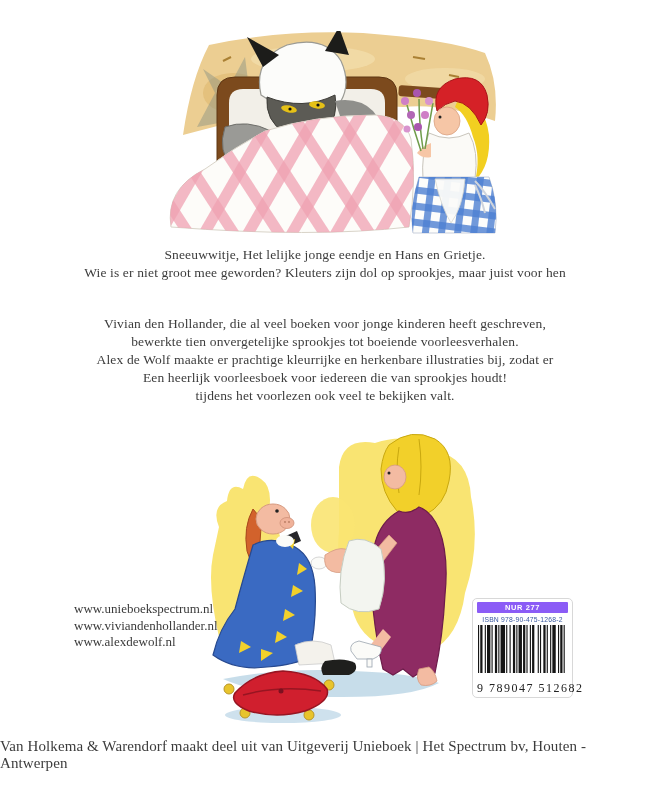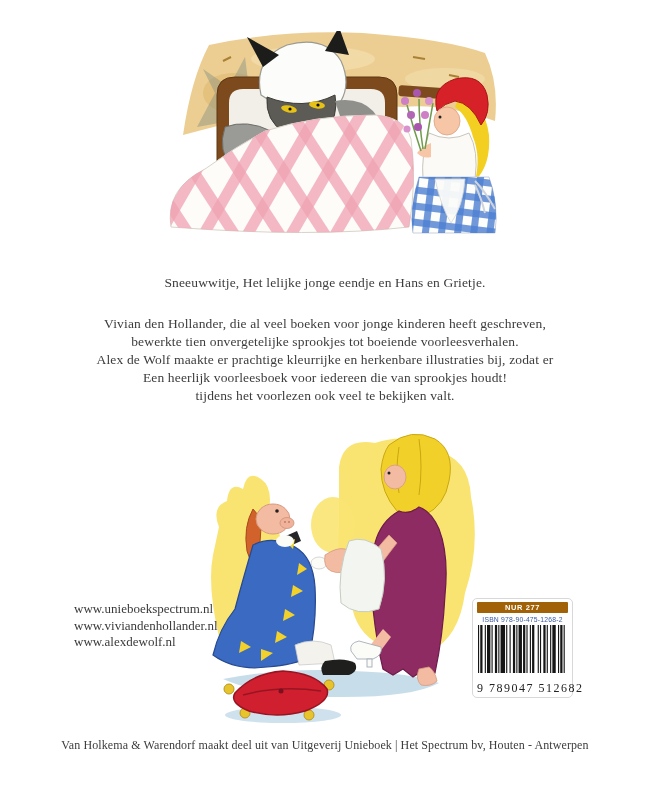--- a/index.html
+++ b/index.html
@@ -3,37 +3,37 @@
 <meta charset="utf-8">
 <style>
   html,body{margin:0;padding:0;background:#ffffff;}
   .cover{position:relative;width:650px;height:800px;background:#ffffff;overflow:hidden;
          font-family:"Liberation Serif",serif;color:#3c3c3c;}
   .illus{position:absolute;}
   #topIll{left:163px;top:31px;width:335px;height:207px;}
   #botIll{left:183px;top:423px;width:300px;height:300px;}
   .blurb{position:absolute;left:0;width:100%;text-align:center;
          font-size:13.5px;line-height:18px;letter-spacing:.15px;}
-  #blurb1{top:246px;margin-top:28px;}
+  #blurb1{top:246px;}
   #blurb2{top:315px;}
   .blurb span{display:block;}
   .websites{position:absolute;left:74px;top:601px;font-size:13px;line-height:16.5px;color:#3a3a3a;}
   .websites span{display:block;}
   .sticker{position:absolute;left:472px;top:598px;width:101px;height:100px;background:#fff;
            border:1px solid #d8d8d8;border-radius:5px;box-sizing:border-box;padding:3px 4px;
            font-family:"Liberation Sans",sans-serif;text-align:center;}
-  .nur{background:#a16207;color:#fff;font-size:7.5px;font-weight:bold;line-height:11px;
+  .nur{background:#8b5cf6;color:#fff;font-size:7.5px;font-weight:bold;line-height:11px;
        letter-spacing:.6px;border-radius:1px;}
   .isbn{font-size:6.8px;color:#3a5aa0;margin-top:3px;letter-spacing:.2px;white-space:nowrap;}
   .bars{height:48px;margin:2px 1px 0 1px;}
   .bars svg{width:100%;height:100%;display:block;}
   .digits{font-family:Liberation Serif, serif;font-size:12px;color:#222;
           letter-spacing:1.5px;margin-top:8px;white-space:nowrap;}
-  .imprint{position:absolute;left:0;top:738px;width:100%;text-align:center;
-           font-size:12px;letter-spacing:.1px;color:#3c3c3c;}
+  .imprint{position:absolute;left:0;top:738px;width:100%;
+           font-size:15px;letter-spacing:.1px;color:#3c3c3c;}
 </style>
 </head>
 <body>
 
 <div class="cover">
 
   <svg id="topIll" class="illus" viewBox="0 0 335 207" aria-hidden="true">
     <defs>
       <clipPath id="blanketClip">
           <path d="M8,196 Q2,158 42,138 Q72,116 102,100 Q152,84 212,84 Q242,86 248,108 Q254,150 246,196 Q150,207 8,196 Z"></path>
@@ -139,20 +139,21 @@
           </g>
         </g>
         <path d="M272,148 L302,148 Q300,176 288,192 Q278,176 272,148 Z" fill="#fbfbf9" opacity=".95" stroke="#d5d5cd" stroke-width=".8"></path>
         <path d="M312,150 Q322,160 332,178 M312,154 Q318,166 322,182" stroke="#cfd4dc" stroke-width="2" fill="none"></path>
       </g>
     </g>
   </svg>
 
   <div id="blurb1" class="blurb">
     <span>Sneeuwwitje, Het lelijke jonge eendje en Hans en Grietje.</span>
+    <span>Wie is er niet groot mee geworden? Kleuters zijn dol op sprookjes, maar juist voor hen</span>
   </div>
 
   <div id="blurb2" class="blurb">
     <span>Vivian den Hollander, die al veel boeken voor jonge kinderen heeft geschreven,</span>
     <span>bewerkte tien onvergetelijke sprookjes tot boeiende voorleesverhalen.</span>
     <span>Alex de Wolf maakte er prachtige kleurrijke en herkenbare illustraties bij, zodat er</span>
     <span>Een heerlijk voorleesboek voor iedereen die van sprookjes houdt!</span>
     <span>tijdens het voorlezen ook veel te bekijken valt.</span>
   </div>
 

